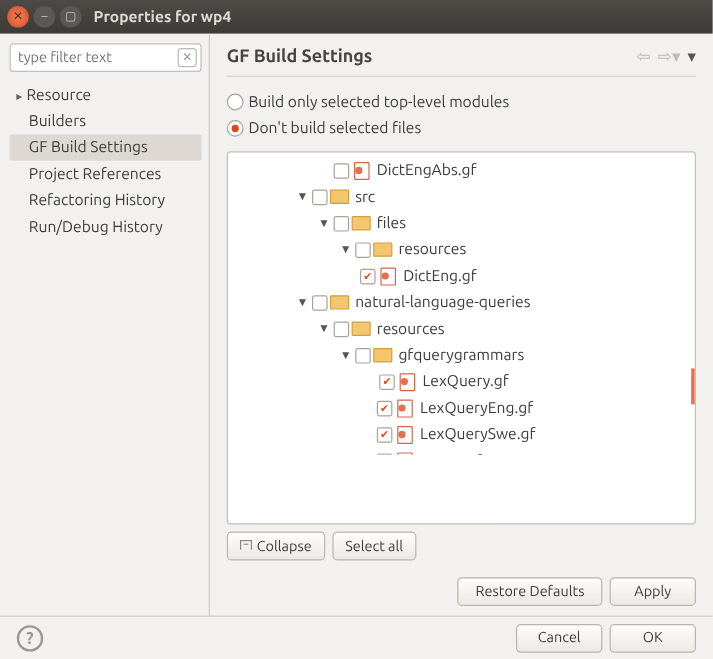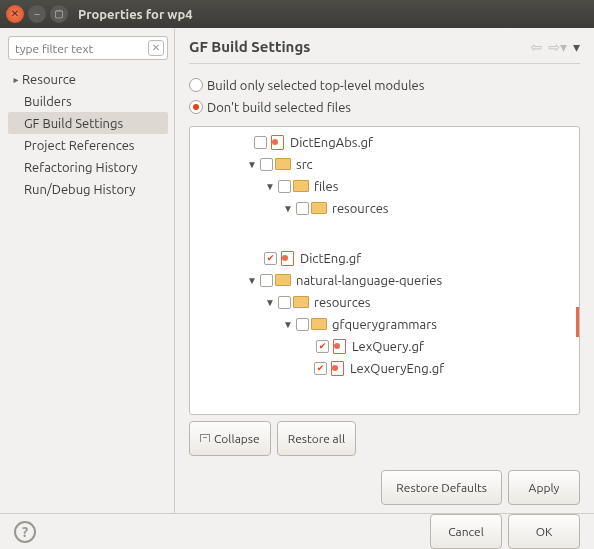--- a/index.html
+++ b/index.html
@@ -47,21 +47,21 @@
 .ico-file::after { content: ""; position: absolute; left: 3px; top: 4px; width: 6px; height: 6px; background: #e86d4f; border-radius: 50%; }
 .tlabel { margin-left: 3px; }
 .scroll-ind { position: absolute; right: 0; top: 180px; width: 3px; height: 30px; background: #e86d4f; }
 
 .treebtns { margin-top: 6px; display: flex; gap: 6px; }
 .lowerbtns { margin-top: 14px; display: flex; justify-content: flex-end; gap: 6px; align-items: flex-end; }
 
 .footer { height: 36px; border-top: 1px solid #d0ccc6; display: flex; align-items: center; justify-content: space-between; padding: 0 14px; }
 .help { width: 22px; height: 22px; border: 2px solid #9b9790; border-radius: 50%; color: #9b9790; text-align: center; line-height: 18px; font-size: 14px; font-weight: bold; cursor: pointer; }
 .btns { display: flex; gap: 6px; }
-button.btn { height: 35px; padding: 0 14px; min-width: 72px; background: linear-gradient(#fdfdfc,#ece9e4); border: 1px solid #bab5ac; border-radius: 4px; font-size: 12px; color: #3c3c3c; cursor: pointer; }
+button.btn { height: 24px; padding: 0 14px; min-width: 72px; background: linear-gradient(#fdfdfc,#ece9e4); border: 1px solid #bab5ac; border-radius: 4px; font-size: 12px; color: #3c3c3c; cursor: pointer; }
 button.btn.sm { min-width: 0; padding: 0 10px; }
 button.btn .bico { display: inline-block; width: 10px; height: 8px; border: 1px solid #888; border-bottom: none; margin-right: 4px; vertical-align: 1px; position: relative; }
 button.btn .bico::after { content: ""; position: absolute; left: 2px; top: 2px; width: 4px; height: 1px; background: #888; }
 </style>
 </head>
 <body>
 
 <div class="titlebar">
   <div class="tb-btn tb-close">✕</div>
   <div class="tb-btn tb-min">–</div>
@@ -114,21 +114,21 @@
         <span>Build only selected top-level modules</span>
       </div>
       <div class="radio-row">
         <div class="radio on"></div>
         <span>Don't build selected files</span>
       </div>
     </div>
 
     <div class="treebox">
       <div class="tree" id="tree">
-          <div class="trow" style="padding-left: 50px;">
+          <div class="trow" style="padding-left: 74px;">
             <span class="tarrow none">▶</span>
             <span class="chk"></span>
             <span class="ico ico-file"></span>
             <span class="tlabel">DictEngAbs.gf</span>
           </div>
           <div class="trow" style="padding-left: 56px;">
             <span class="tarrow">▼</span>
             <span class="chk"></span>
             <span class="ico ico-folder"></span>
             <span class="tlabel">src</span>
@@ -138,21 +138,21 @@
             <span class="chk"></span>
             <span class="ico ico-folder"></span>
             <span class="tlabel">files</span>
           </div>
           <div class="trow" style="padding-left: 92px;">
             <span class="tarrow">▼</span>
             <span class="chk"></span>
             <span class="ico ico-folder"></span>
             <span class="tlabel">resources</span>
           </div>
-          <div class="trow" style="padding-left: 60px; margin-top: 28px;">
+          <div class="trow" style="padding-left: 96px;">
             <span class="tarrow none">▶</span>
             <span class="chk on"></span>
             <span class="ico ico-file"></span>
             <span class="tlabel">DictEng.gf</span>
           </div>
           <div class="trow" style="padding-left: 56px;">
             <span class="tarrow">▼</span>
             <span class="chk"></span>
             <span class="ico ico-folder"></span>
             <span class="tlabel">natural-language-queries</span>
@@ -192,21 +192,21 @@
             <span class="chk on"></span>
             <span class="ico ico-file"></span>
             <span class="tlabel">Query.gf</span>
           </div>
         </div>
       <div class="scroll-ind"></div>
     </div>
 
     <div class="treebtns">
       <button class="btn sm"><span class="bico"></span><span>Collapse</span></button>
-      <button class="btn sm">Restore all</button>
+      <button class="btn sm">Select all</button>
     </div>
 
     <div class="lowerbtns">
       <button class="btn">Restore Defaults</button>
       <button class="btn">Apply</button>
     </div>
   </div>
 </div>
 
 <div class="footer">

